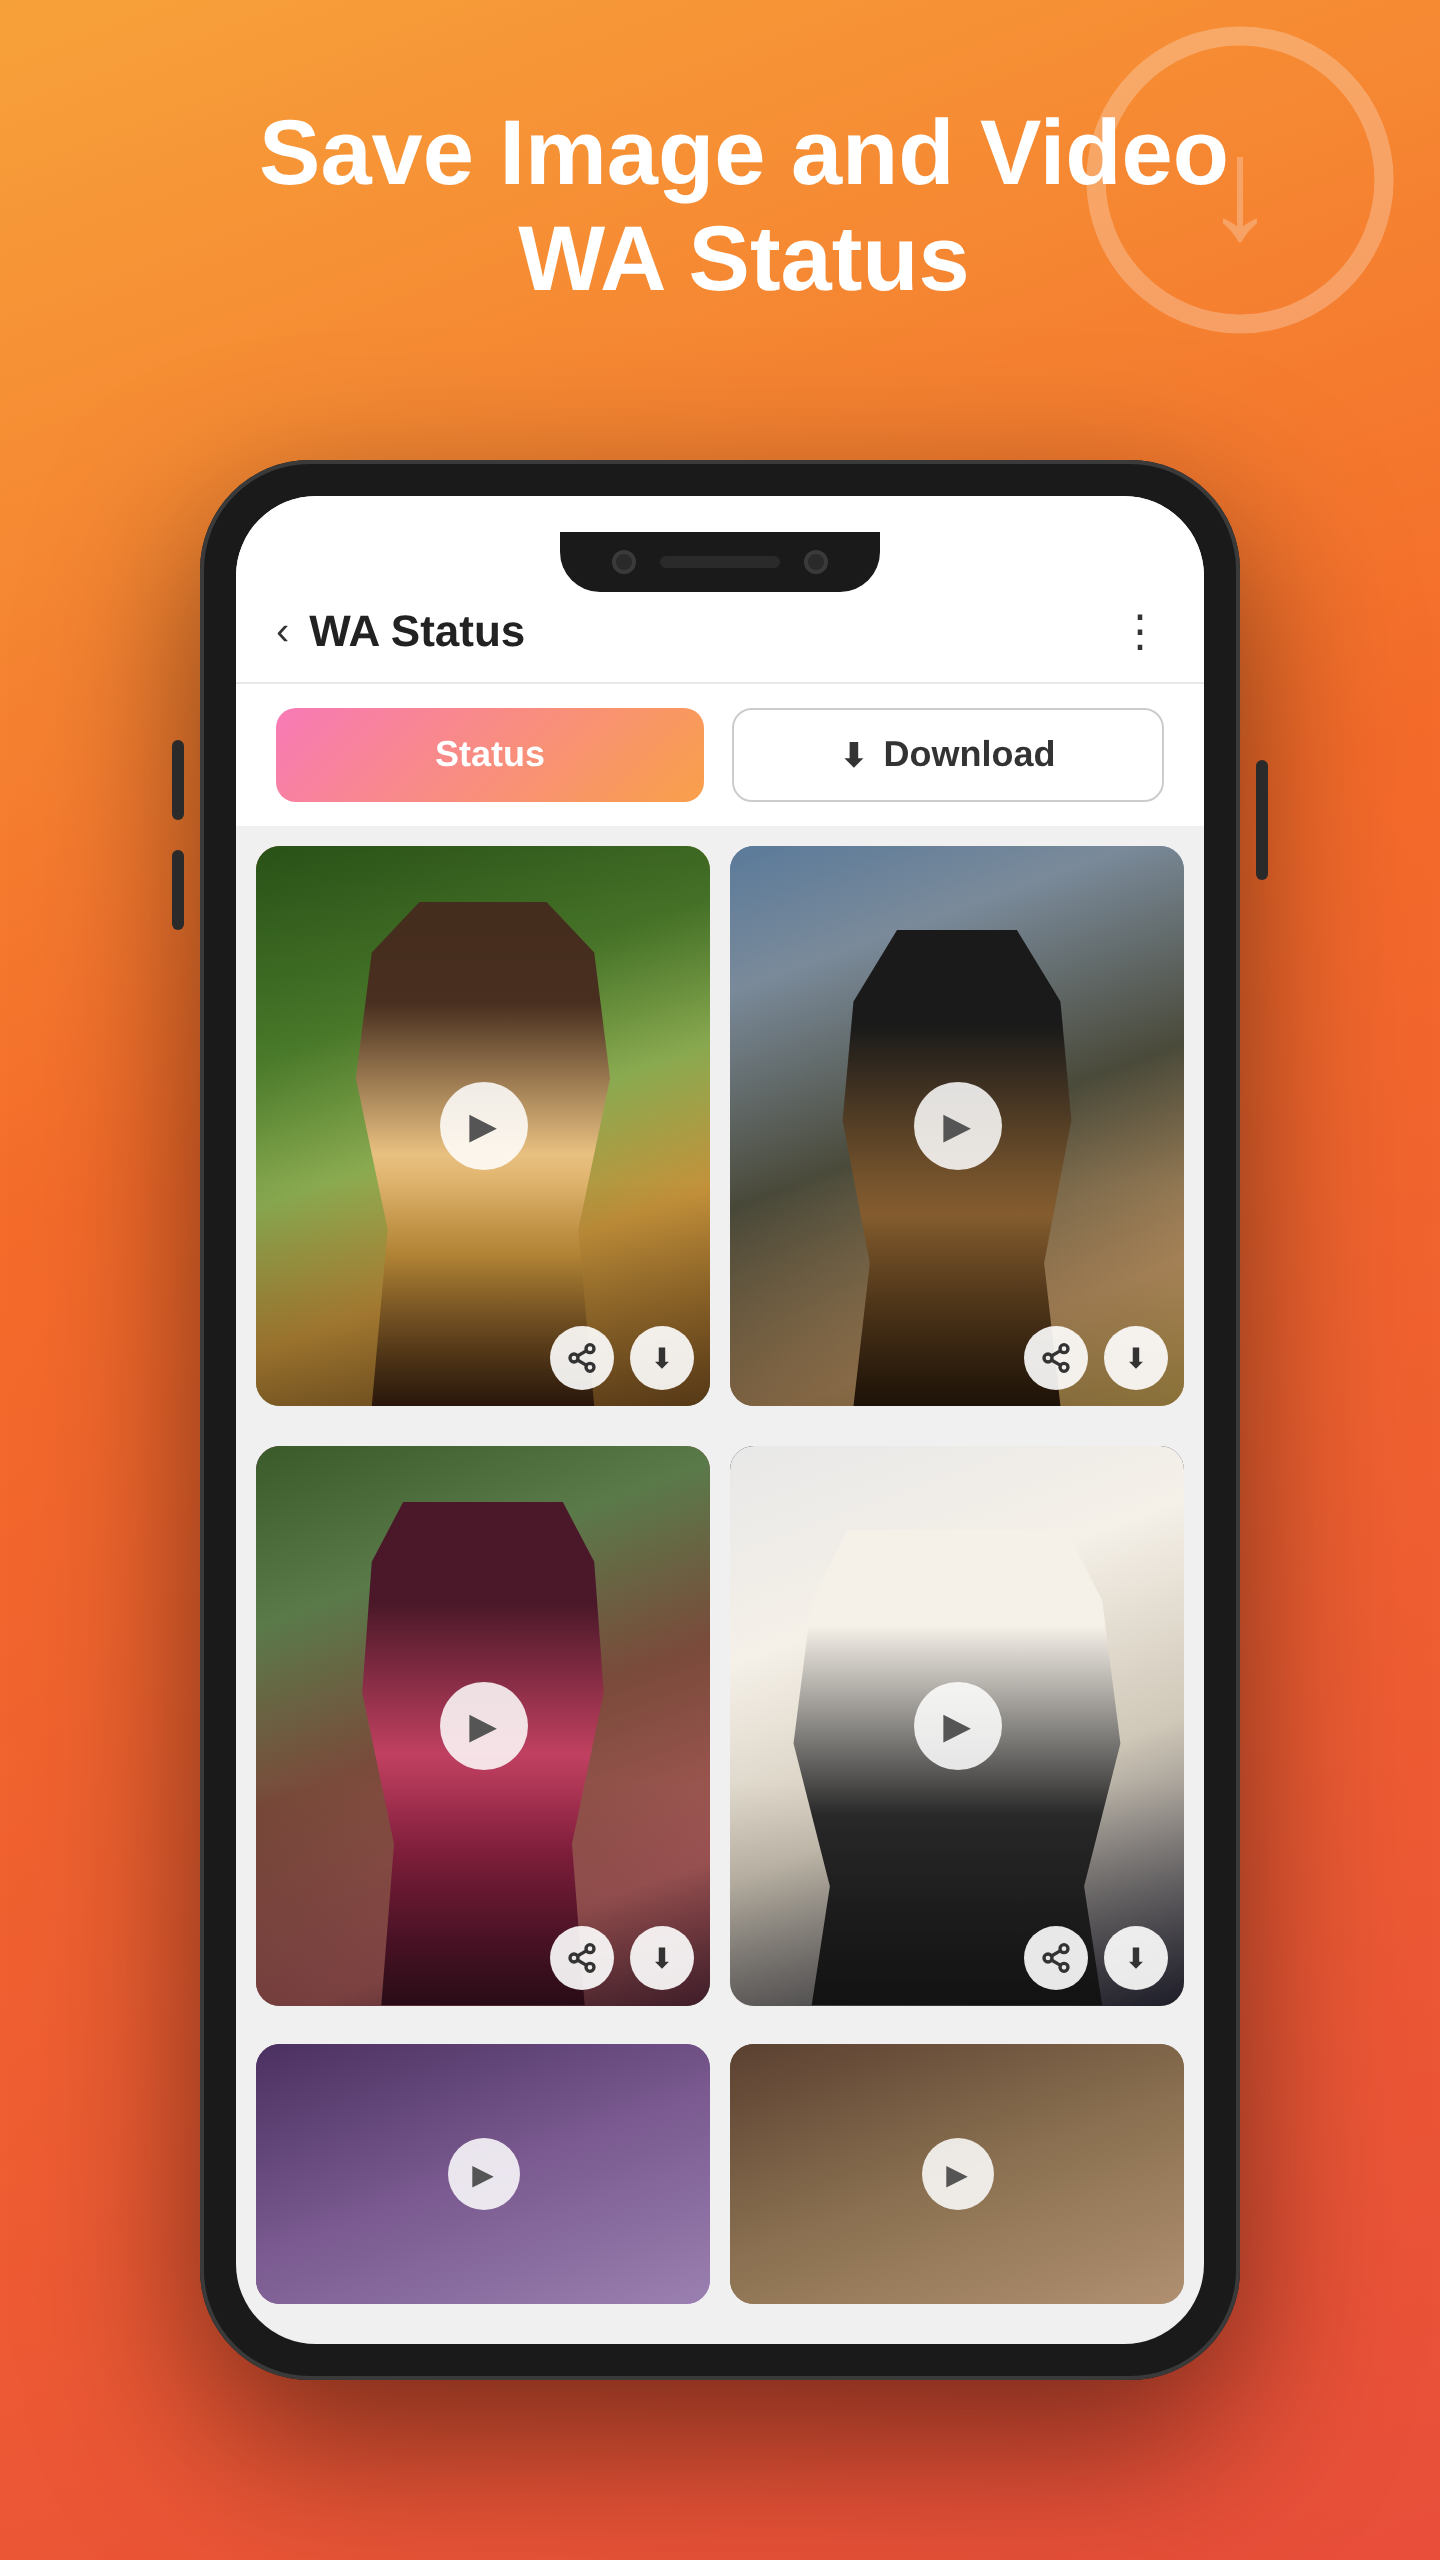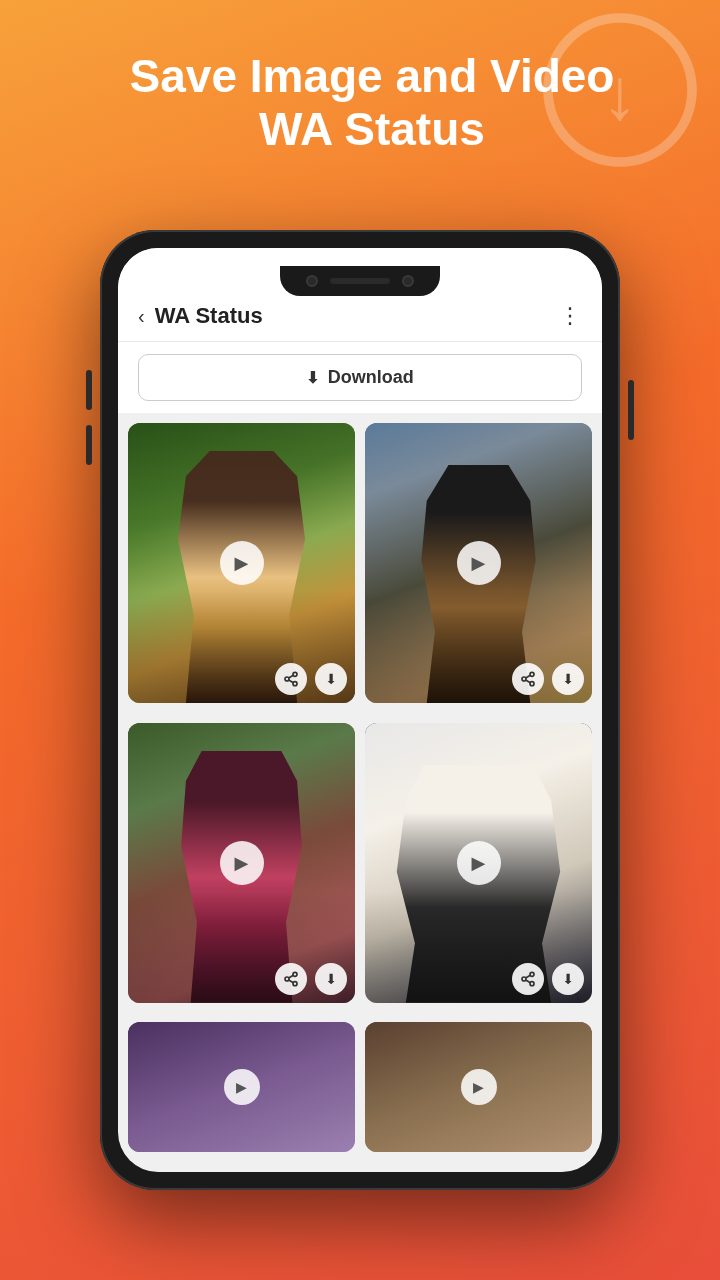--- a/index.html
+++ b/index.html
@@ -333,20 +333,21 @@
 
         <div class="app-header">
           <div class="app-header-left">
             <span class="back-arrow">‹</span>
             <span class="app-title">WA Status</span>
           </div>
           <span class="more-icon">⋮</span>
         </div>
 
         <div class="tabs-row">
+          <button class="tab-status">Status</button>
           <button class="tab-download">
             <span style="font-size:16px;">⬇</span>
             <span>Download</span>
           </button>
         </div>
 
         <div class="media-grid">
 
           <div class="media-item tall photo-1">
             <div class="photo-detail">

